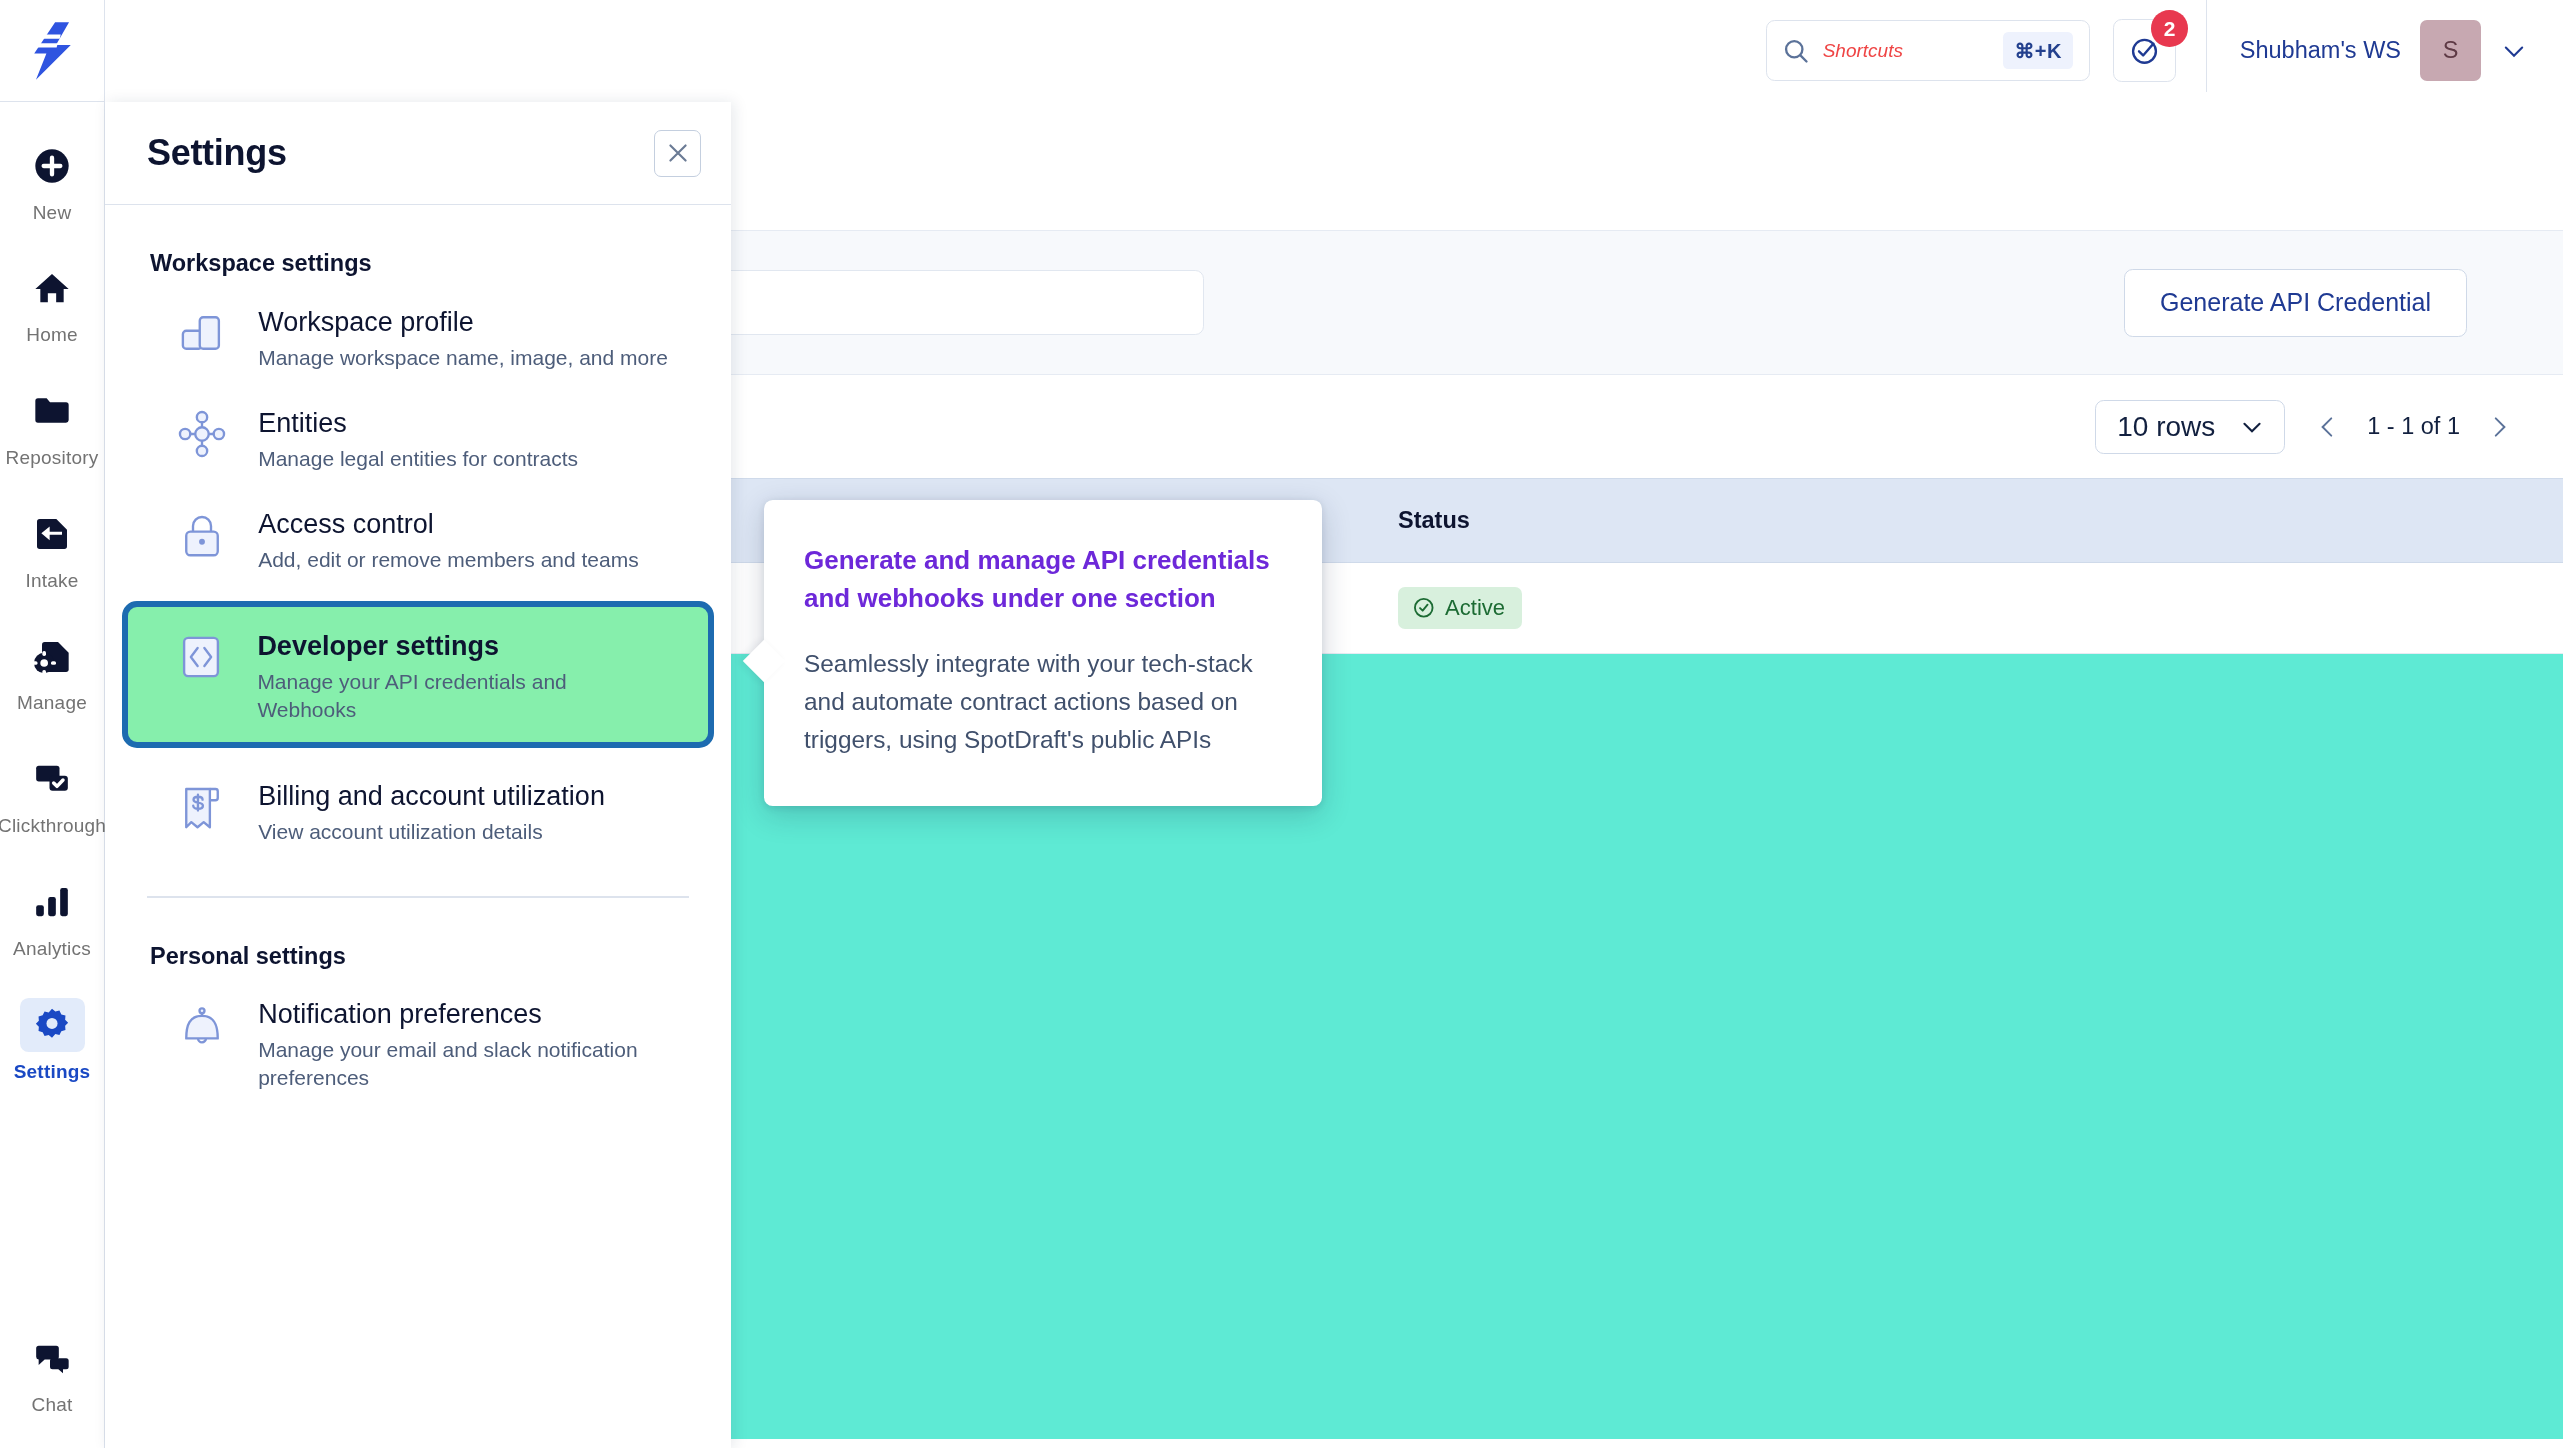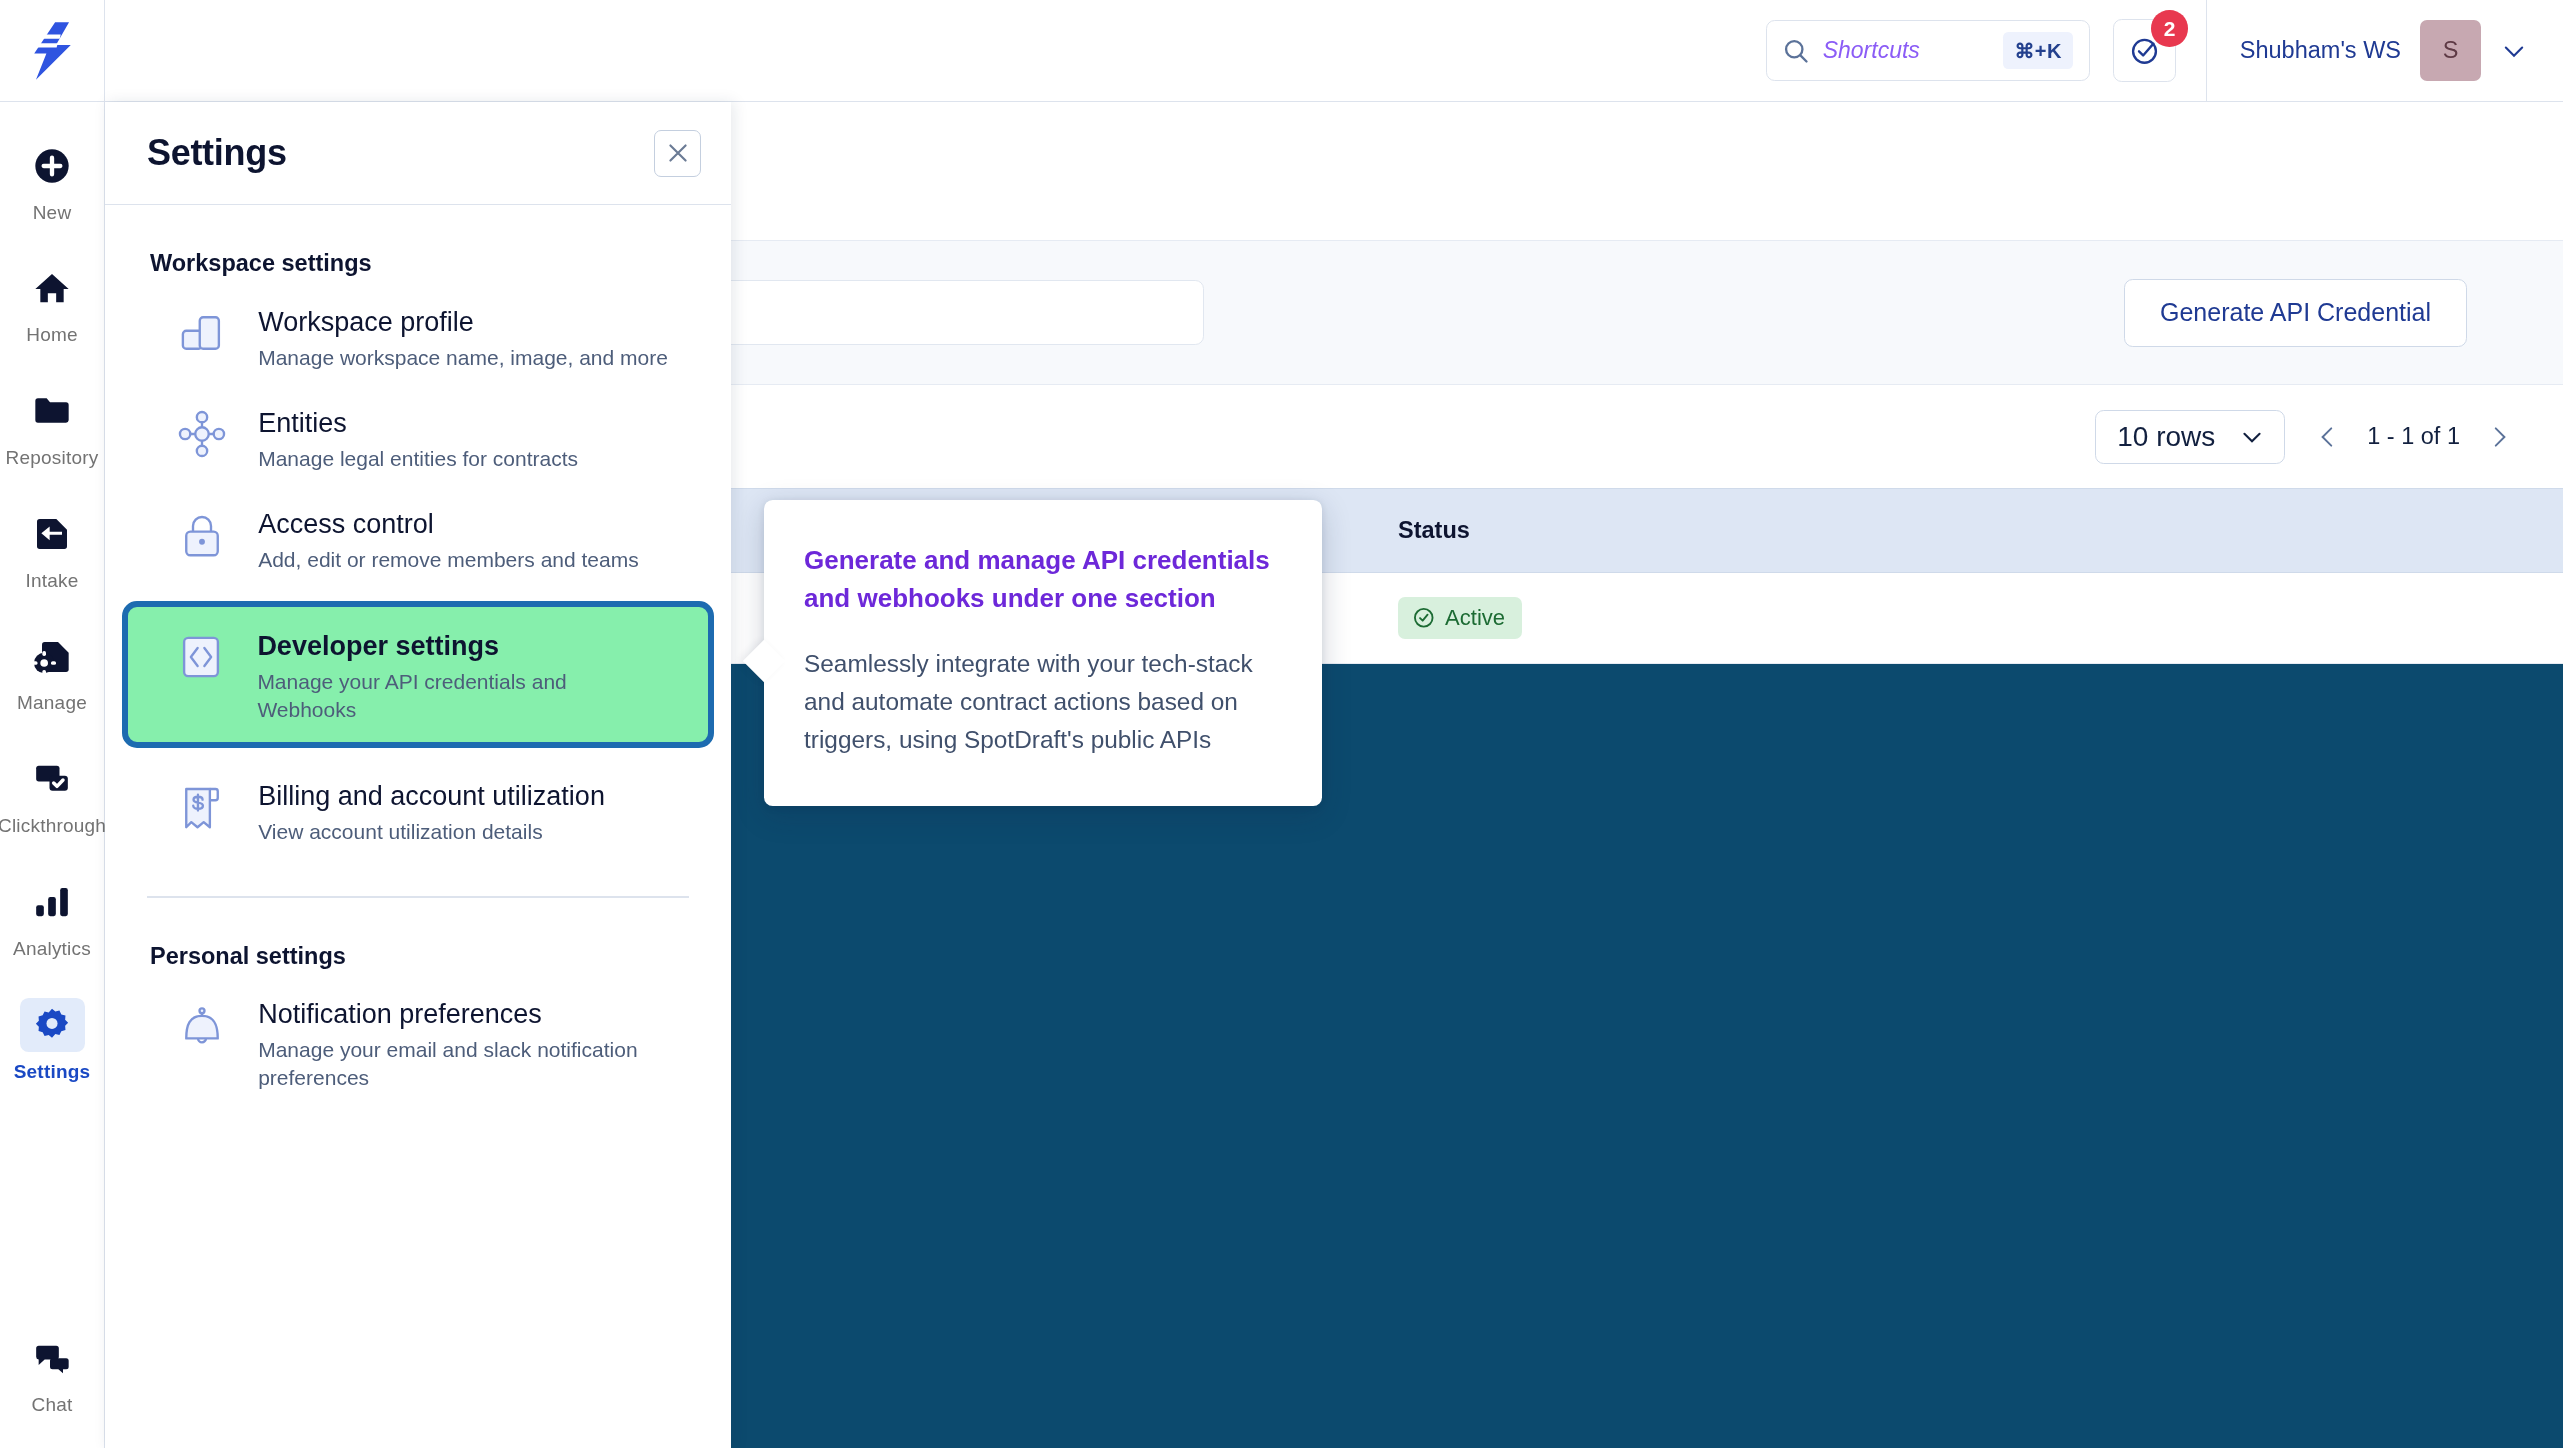--- a/index.html
+++ b/index.html
@@ -20,21 +20,21 @@
   .logo-cell {
     width: 105px; height: 102px; display: flex; align-items: center; justify-content: center;
     border-right: 1.7px solid #dde3ed;
   }
   .topbar-spacer { flex: 1; }
   .search-box {
     width: 324px; height: 61px; border: 1.7px solid #dde3ed; border-radius: 8.7px;
     display: flex; align-items: center; padding: 0 15.7px; gap: 12.2px; background: #fff;
   }
   .search-box .ph {
-    flex: 1; font-size: 23px; font-style: italic; color: #8b5cf6; font-weight: 400;
+    flex: 1; font-size: 19px; font-style: italic; color: #ef4444; font-weight: 400;
   }
   .kbd {
     background: #eef2fd; color: #23408e; font-size: 20px; font-weight: 700;
     padding: 6.1px 11.3px; border-radius: 5.2px; letter-spacing: 0.4px;
   }
   .notif-wrap { position: relative; margin-left: 23px; }
   .notif-btn {
     width: 63px; height: 63px; border: 1.7px solid #dde3ed; border-radius: 8.7px;
     display: flex; align-items: center; justify-content: center; background: #fff;
   }
@@ -70,22 +70,22 @@
     width: 65px; height: 54px; display: flex; align-items: center; justify-content: center;
     border-radius: 8.7px;
   }
   .rail-lbl { font-size: 19px; color: #737373; letter-spacing: 0.2px; }
   .rail-item.active .rail-ico { background: #e2ebfa; }
   .rail-item.active .rail-lbl { color: #1a49c4; font-weight: 700; }
   .rail-bottom { margin-top: auto; margin-bottom: 33px; }
 
   
   .main {
-    position: absolute; top: 102px; left: 105px;
-    width: 2458px; height: 1347px; background: #0c4a6e;
+    position: absolute; top: 92px; left: 105px;
+    width: 2458px; height: 1347px; background: #5eead4;
   }
   .main-head { height: 139px; background: #fff; border-bottom: 1.7px solid #e6ebf3; }
   .main-toolbar {
     height: 144px; background: #f7f9fc; border-bottom: 1.7px solid #e6ebf3;
     display: flex; align-items: center; padding: 0 44px;
   }
   .main-search {
     width: 959px; height: 65px; background: #fff;
     border: 1.7px solid #e1e7f0; border-radius: 8.7px; margin-left: 96px;
   }

